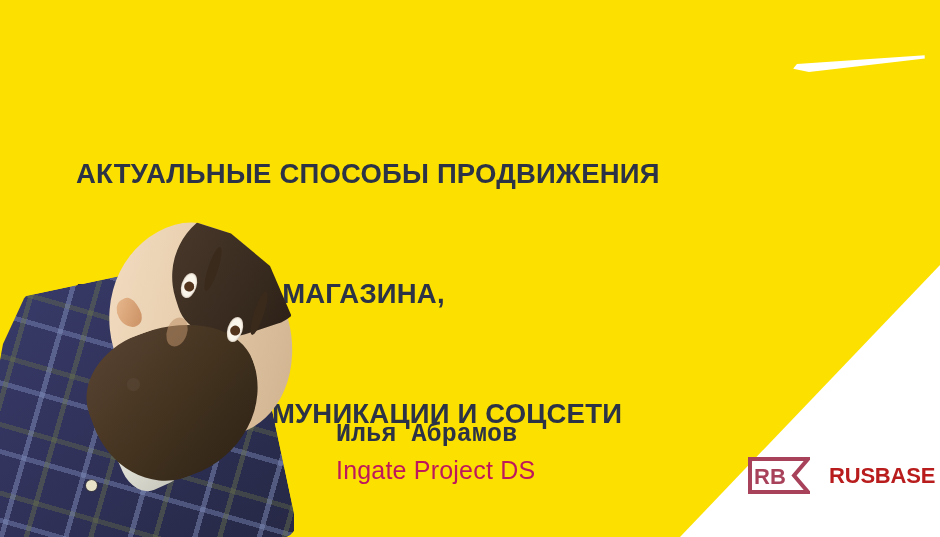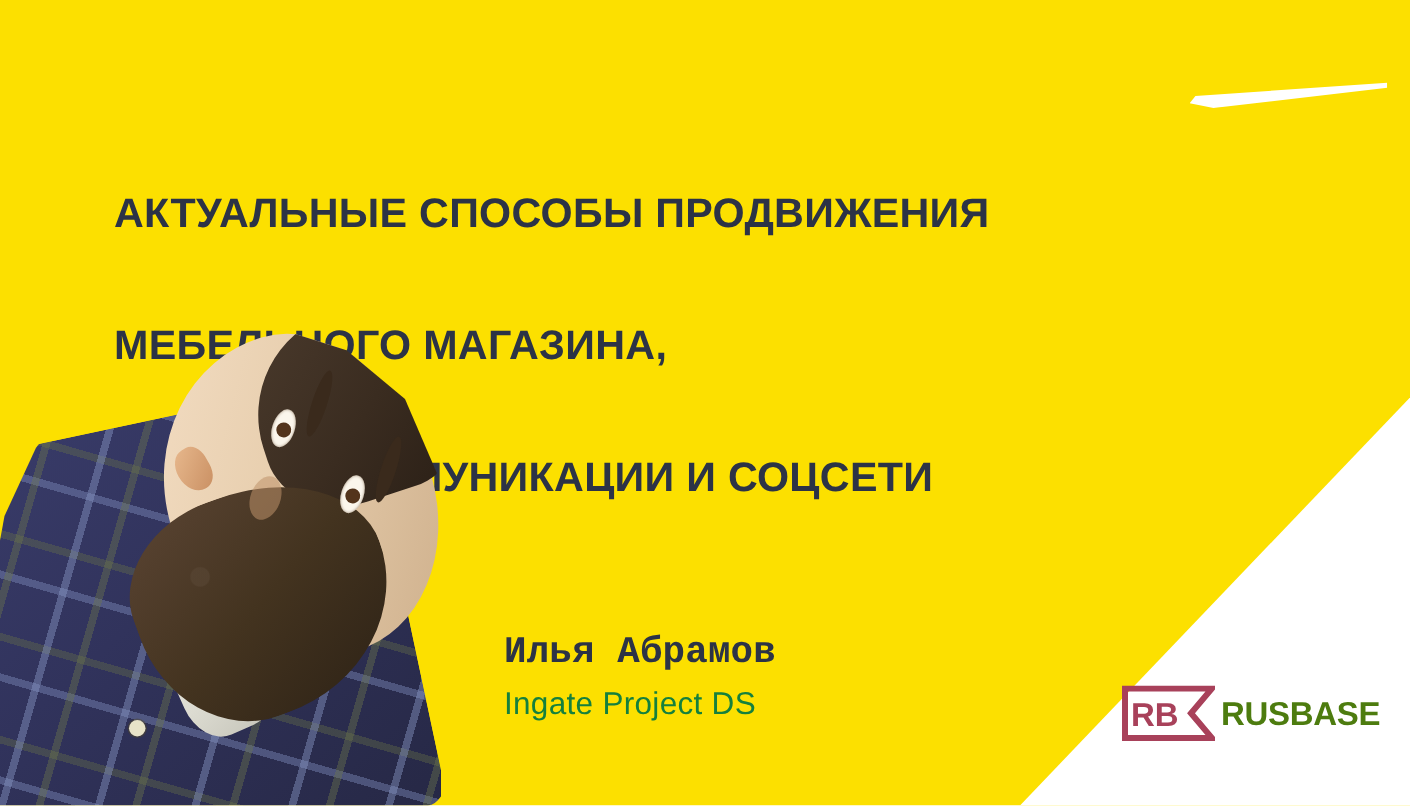--- a/index.html
+++ b/index.html
@@ -46,42 +46,42 @@
     top: 76px;
     width: 720px;
     color: #2C3346;
     font-size: 27.5px;
     font-weight: 700;
     line-height: 44px;
     letter-spacing: 0.2px;
     text-transform: uppercase;
     white-space: pre-line;
   }
-  .headline .ln { display: block; }
+  .headline .ln { display: block; margin-top: 32px; }
 
   
   .speaker {
     position: absolute;
     left: 336px;
     top: 418px;
     color: #2C3346;
   }
   .speaker-name {
     font-size: 25px;
     font-weight: 700;
     line-height: 34px;
     letter-spacing: 0.1px;
     font-family: Liberation Mono, monospace;
   }
   .speaker-role {
-    font-size: 21px;
+    font-size: 25px;
     font-weight: 300;
     line-height: 36px;
     letter-spacing: 0.2px;
-    color: #15803d;
+    color: #be185d;
   }
 
   
   .portrait {
     position: absolute;
     left: -6px;
     top: 214px;
     width: 300px;
     height: 325px;
     overflow: hidden;
@@ -230,33 +230,33 @@
     transform: rotate(-30deg);
   }
 
   
   .logo {
     position: absolute;
     left: 748px;
     top: 457px;
     display: flex;
     align-items: center;
-    gap: 2px;
+    gap: 17px;
   }
   .logo-mark {
     position: relative;
     width: 62px;
     height: 37px;
   }
   .logo-mark svg { display: block; }
   .logo-word {
     font-size: 22px;
     font-weight: 700;
     letter-spacing: -0.2px;
-    color: #4d7c0f;
+    color: #b91c1c;
     line-height: 1;
     margin-left: 2px;
   }
 </style>
 </head>
 <body>
 
 <div id="slide">
 
   <div class="bg-yellow"></div>

